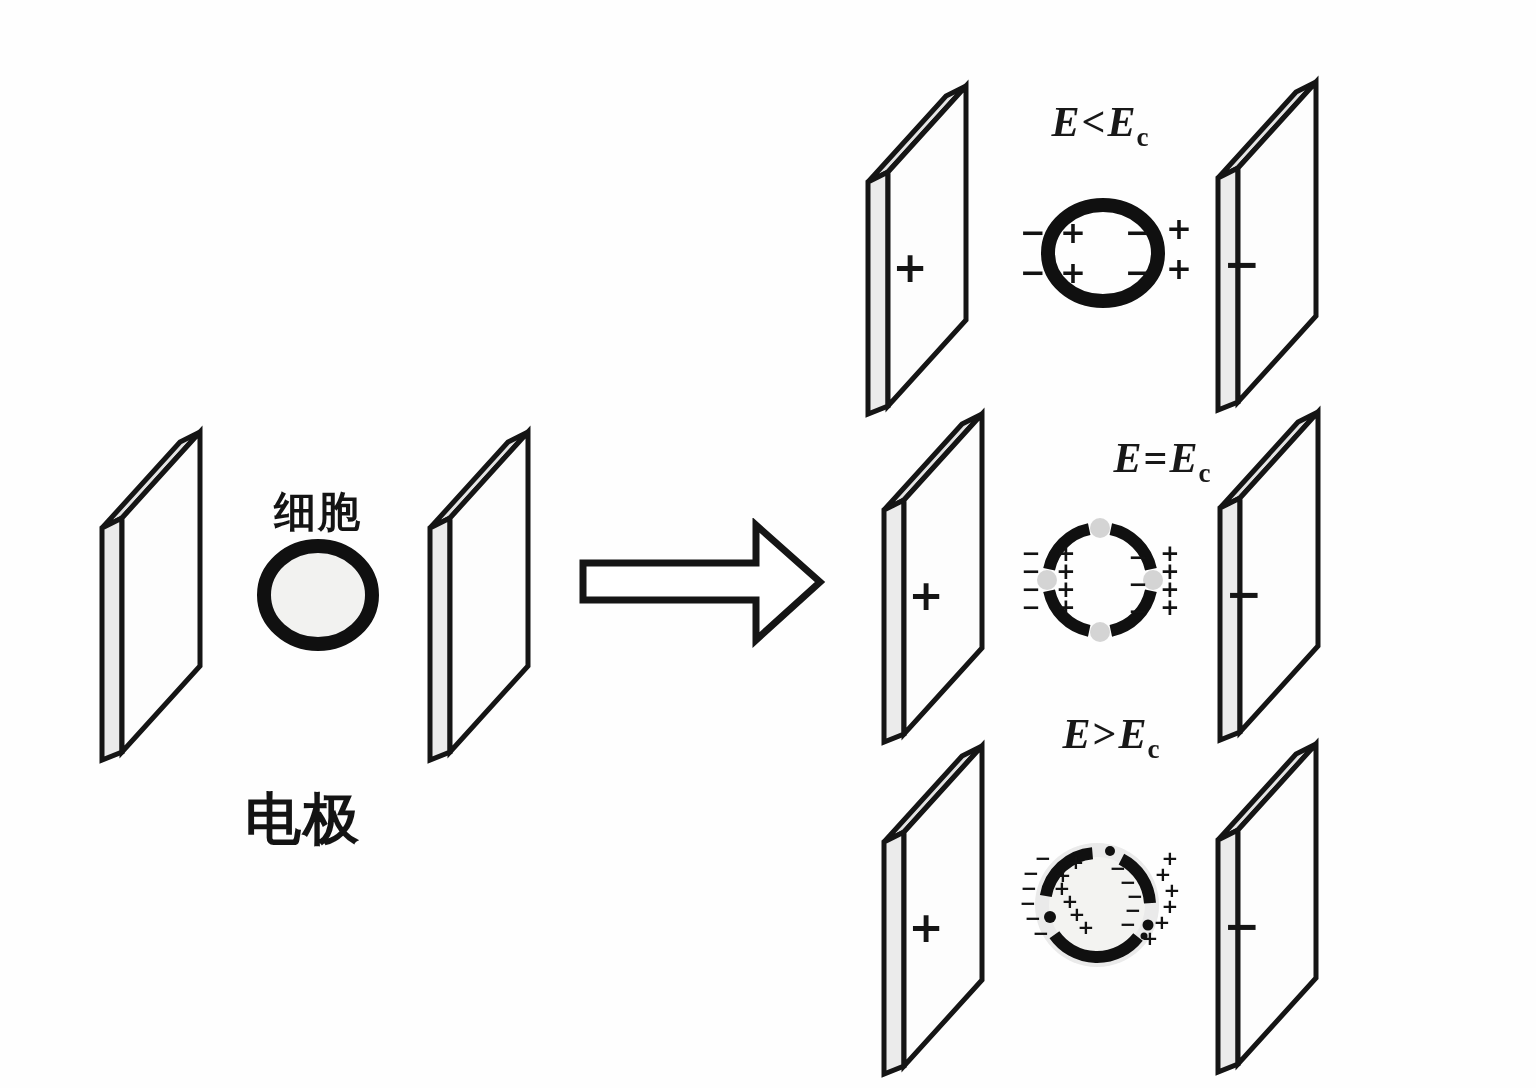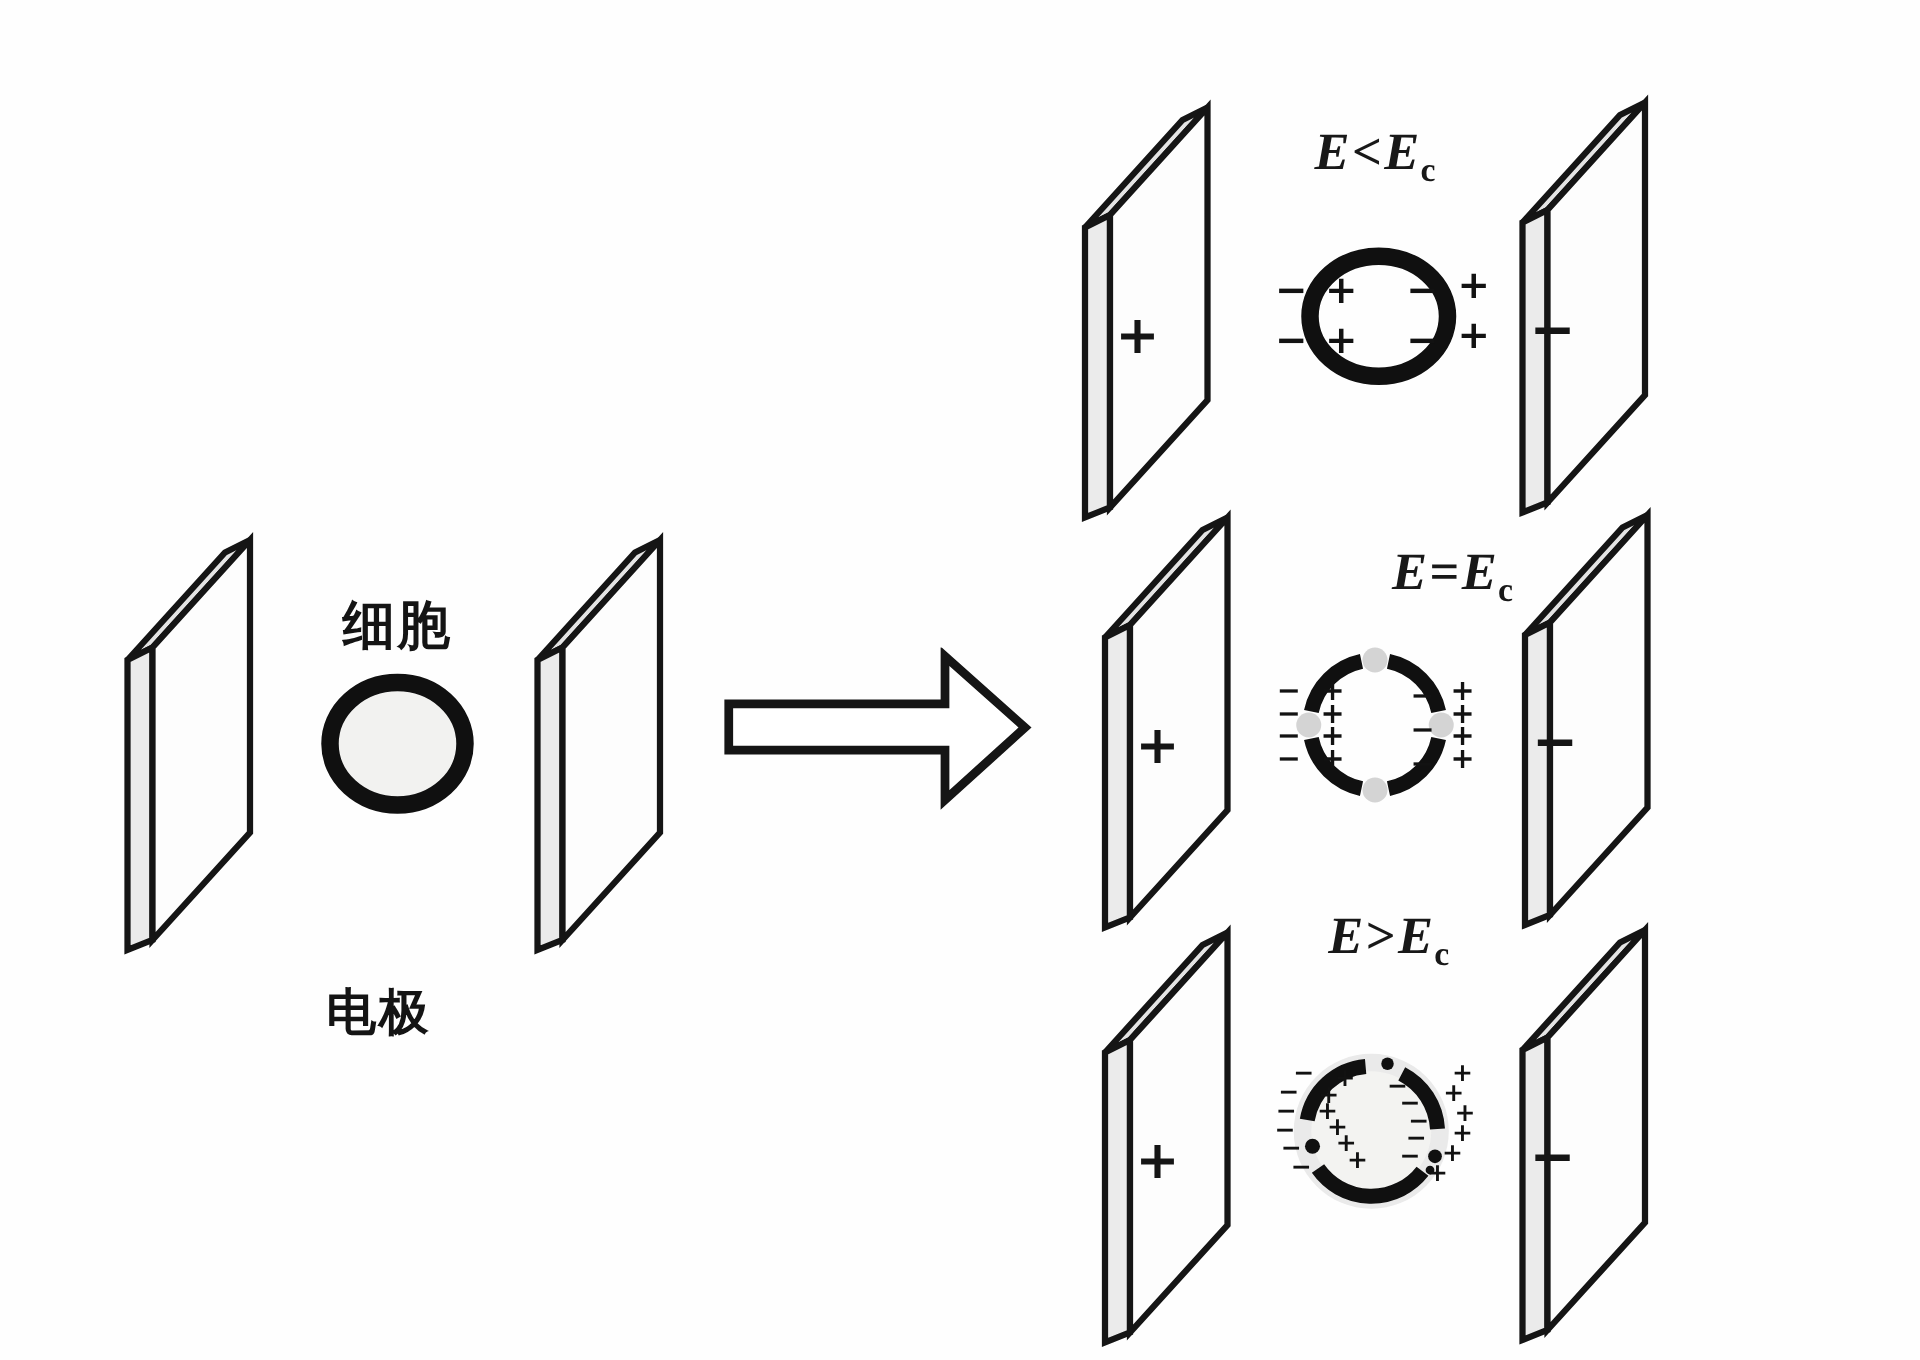--- a/index.html
+++ b/index.html
@@ -16,22 +16,22 @@
   .plate-sign{
     position:absolute;top:168px;left:0;width:100px;text-align:center;
     font-size:42px;font-weight:bold;font-family:"DejaVu Sans",sans-serif;line-height:44px;
   }
   .plate-sign.minus{left:-18px;font-size:44px;}
   
   .cjk-label{
     position:absolute;text-align:center;font-weight:bold;color:#141414;
     font-family:"Liberation Sans","DejaVu Sans",sans-serif;
   }
-  #cell-label{left:238px;top:472px;width:160px;font-size:42px;letter-spacing:2px;}
-  #electrode-label{left:218px;top:782px;width:170px;font-size:40px;letter-spacing:2px;}
+  #cell-label{left:238px;top:484px;width:160px;font-size:42px;letter-spacing:2px;}
+  #electrode-label{left:218px;top:782px;width:170px;font-size:56px;letter-spacing:2px;}
   .cond-label{
     position:absolute;width:220px;text-align:center;
     font-family:"Liberation Serif","DejaVu Serif",serif;
     font-style:italic;font-weight:bold;font-size:42px;color:#181818;
   }
   .cond-label .op{font-style:normal;padding:0 2px;}
   .cond-label .sub{
     font-style:normal;font-size:27px;vertical-align:-10px;margin-left:1px;
   }
   
@@ -208,21 +208,21 @@
       <span>−</span>
     </div>
   <div class="charges or">
       <span>+</span>
       <span>+</span>
       <span>+</span>
       <span>+</span>
     </div>
 </div>
 
-<div class="cond-label" style="left:1001px;top:725px">
+<div class="cond-label" style="left:1001px;top:710px">
   <span>E</span><span class="op">&gt;</span><span>E</span><span class="sub">c</span>
 </div>
 
 <div class="plate-box" style="left:876px;top:738px">
   <svg class="plate-svg" viewBox="0 0 112 340">
       <use href="#plate-shape"></use>
     </svg>
   <span class="plate-sign plus">+</span>
 </div>
 <div class="plate-box" style="left:1210px;top:736px">

